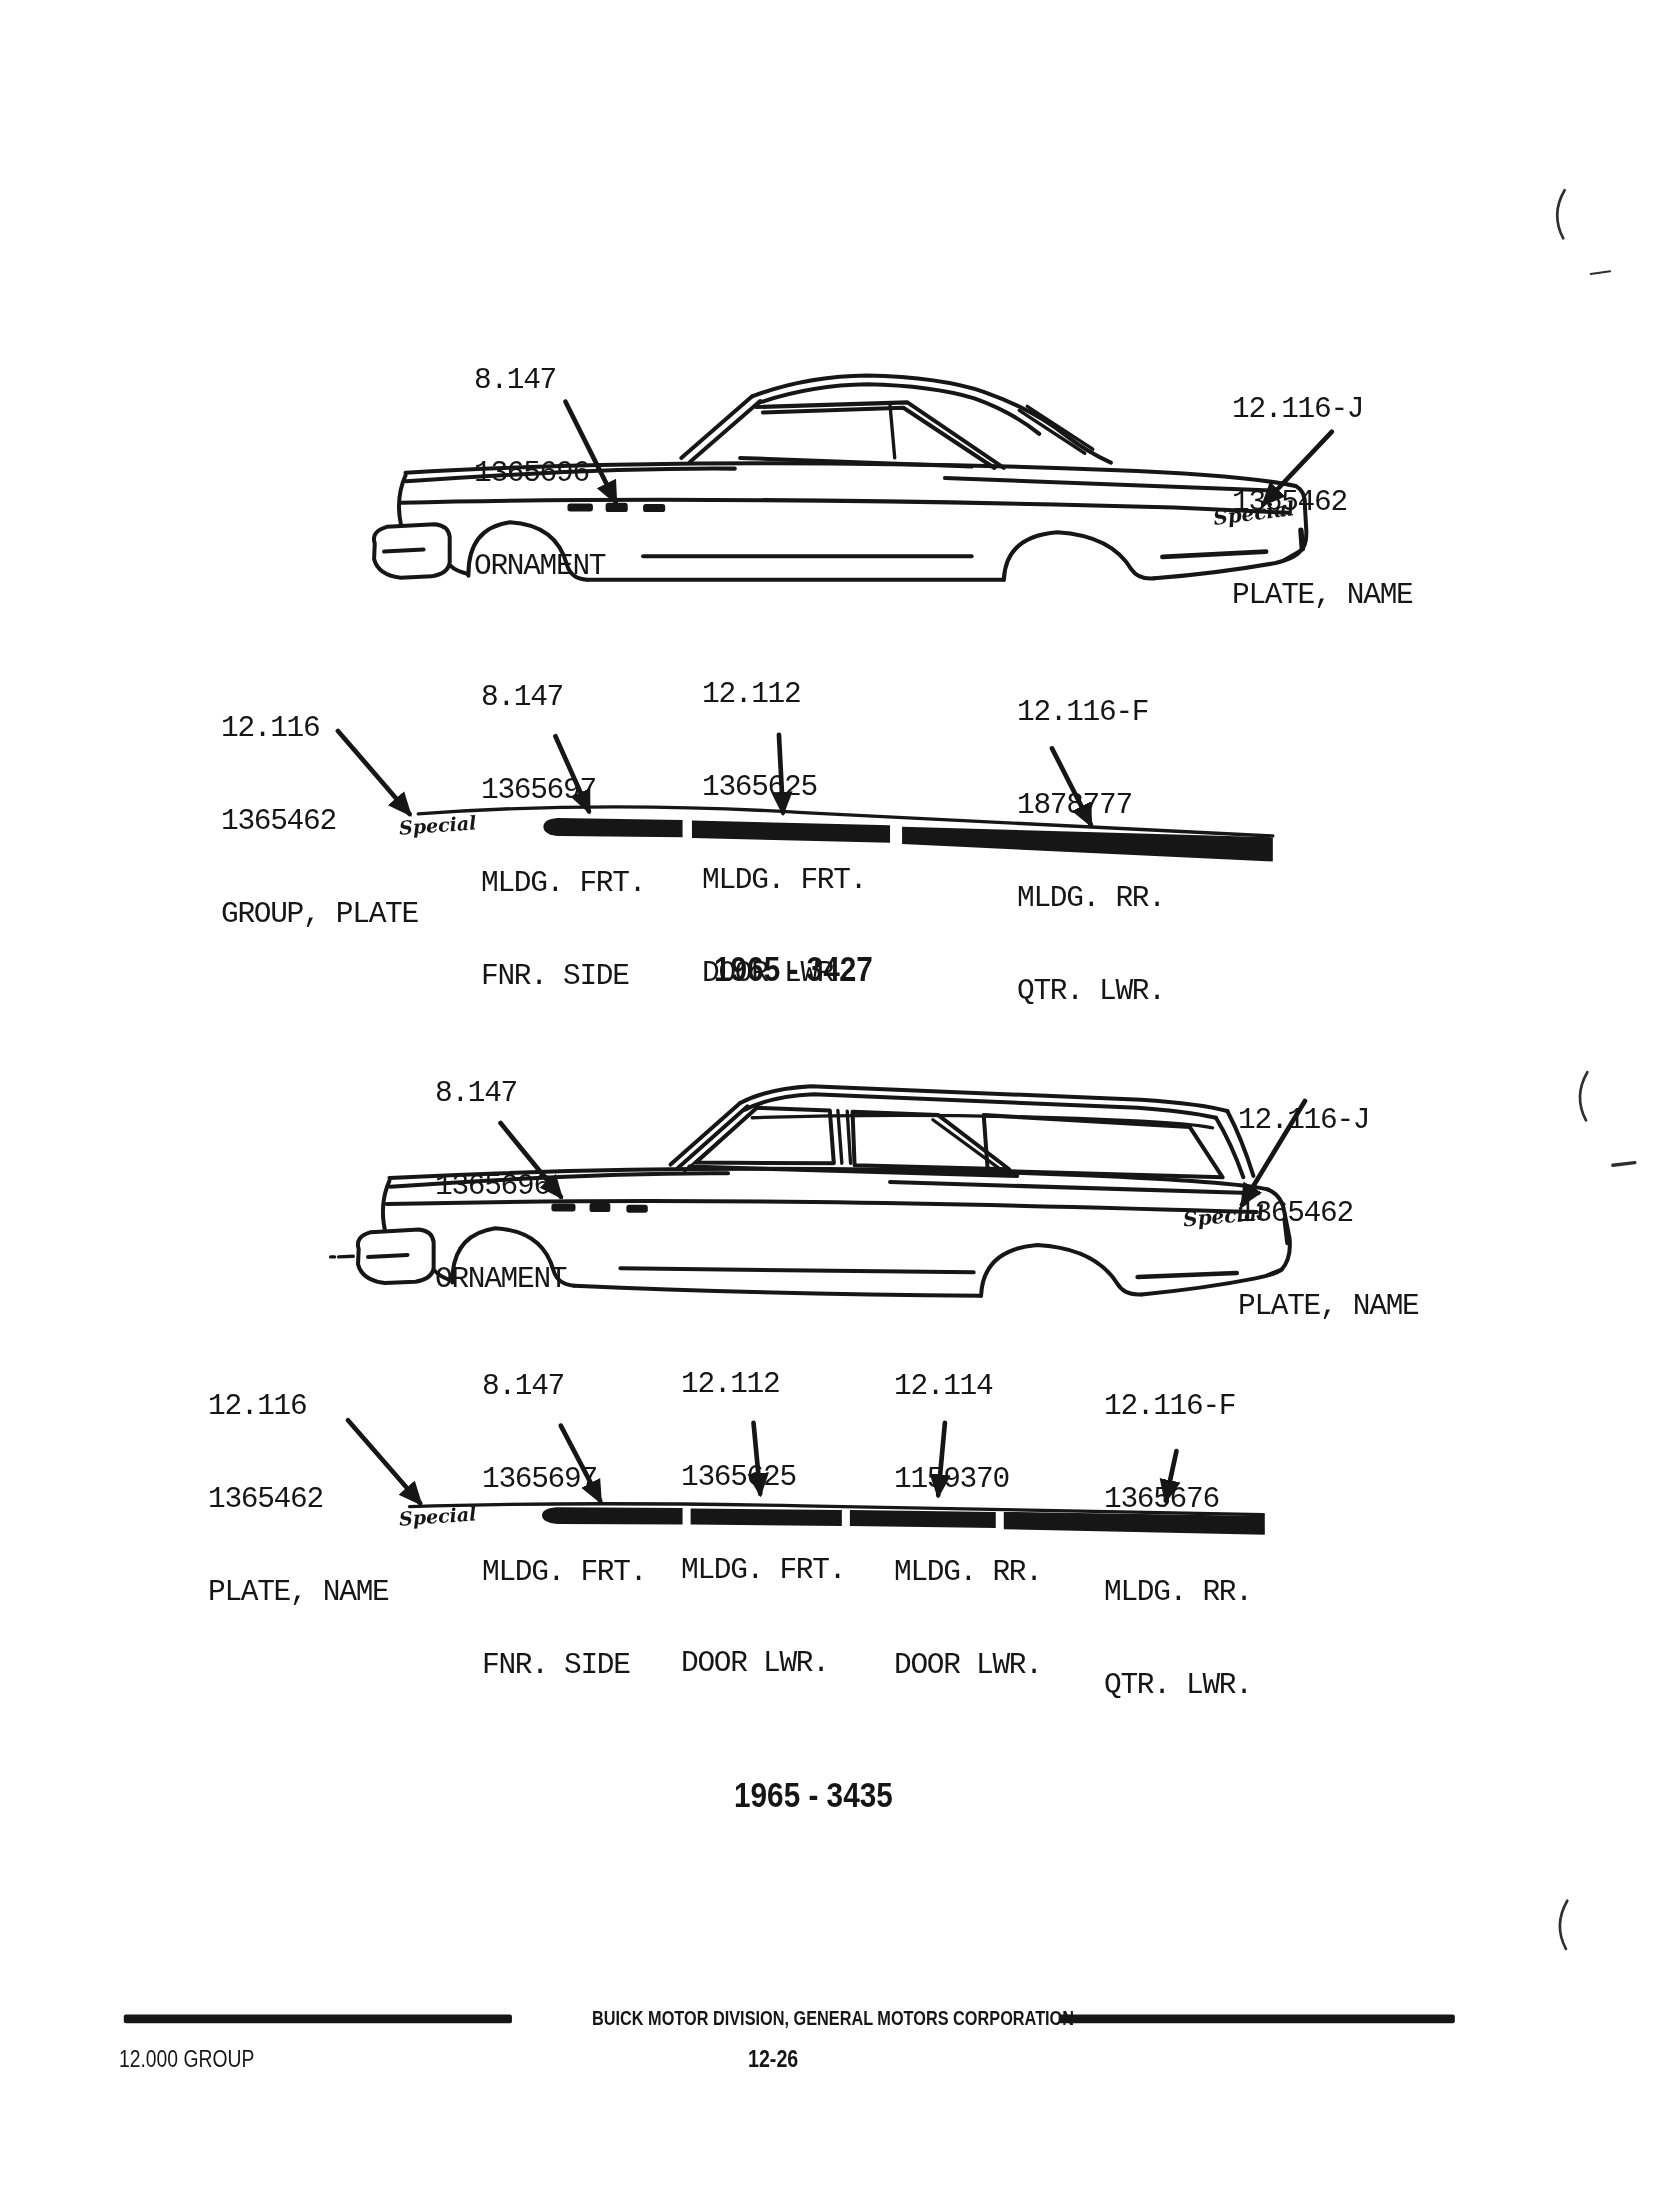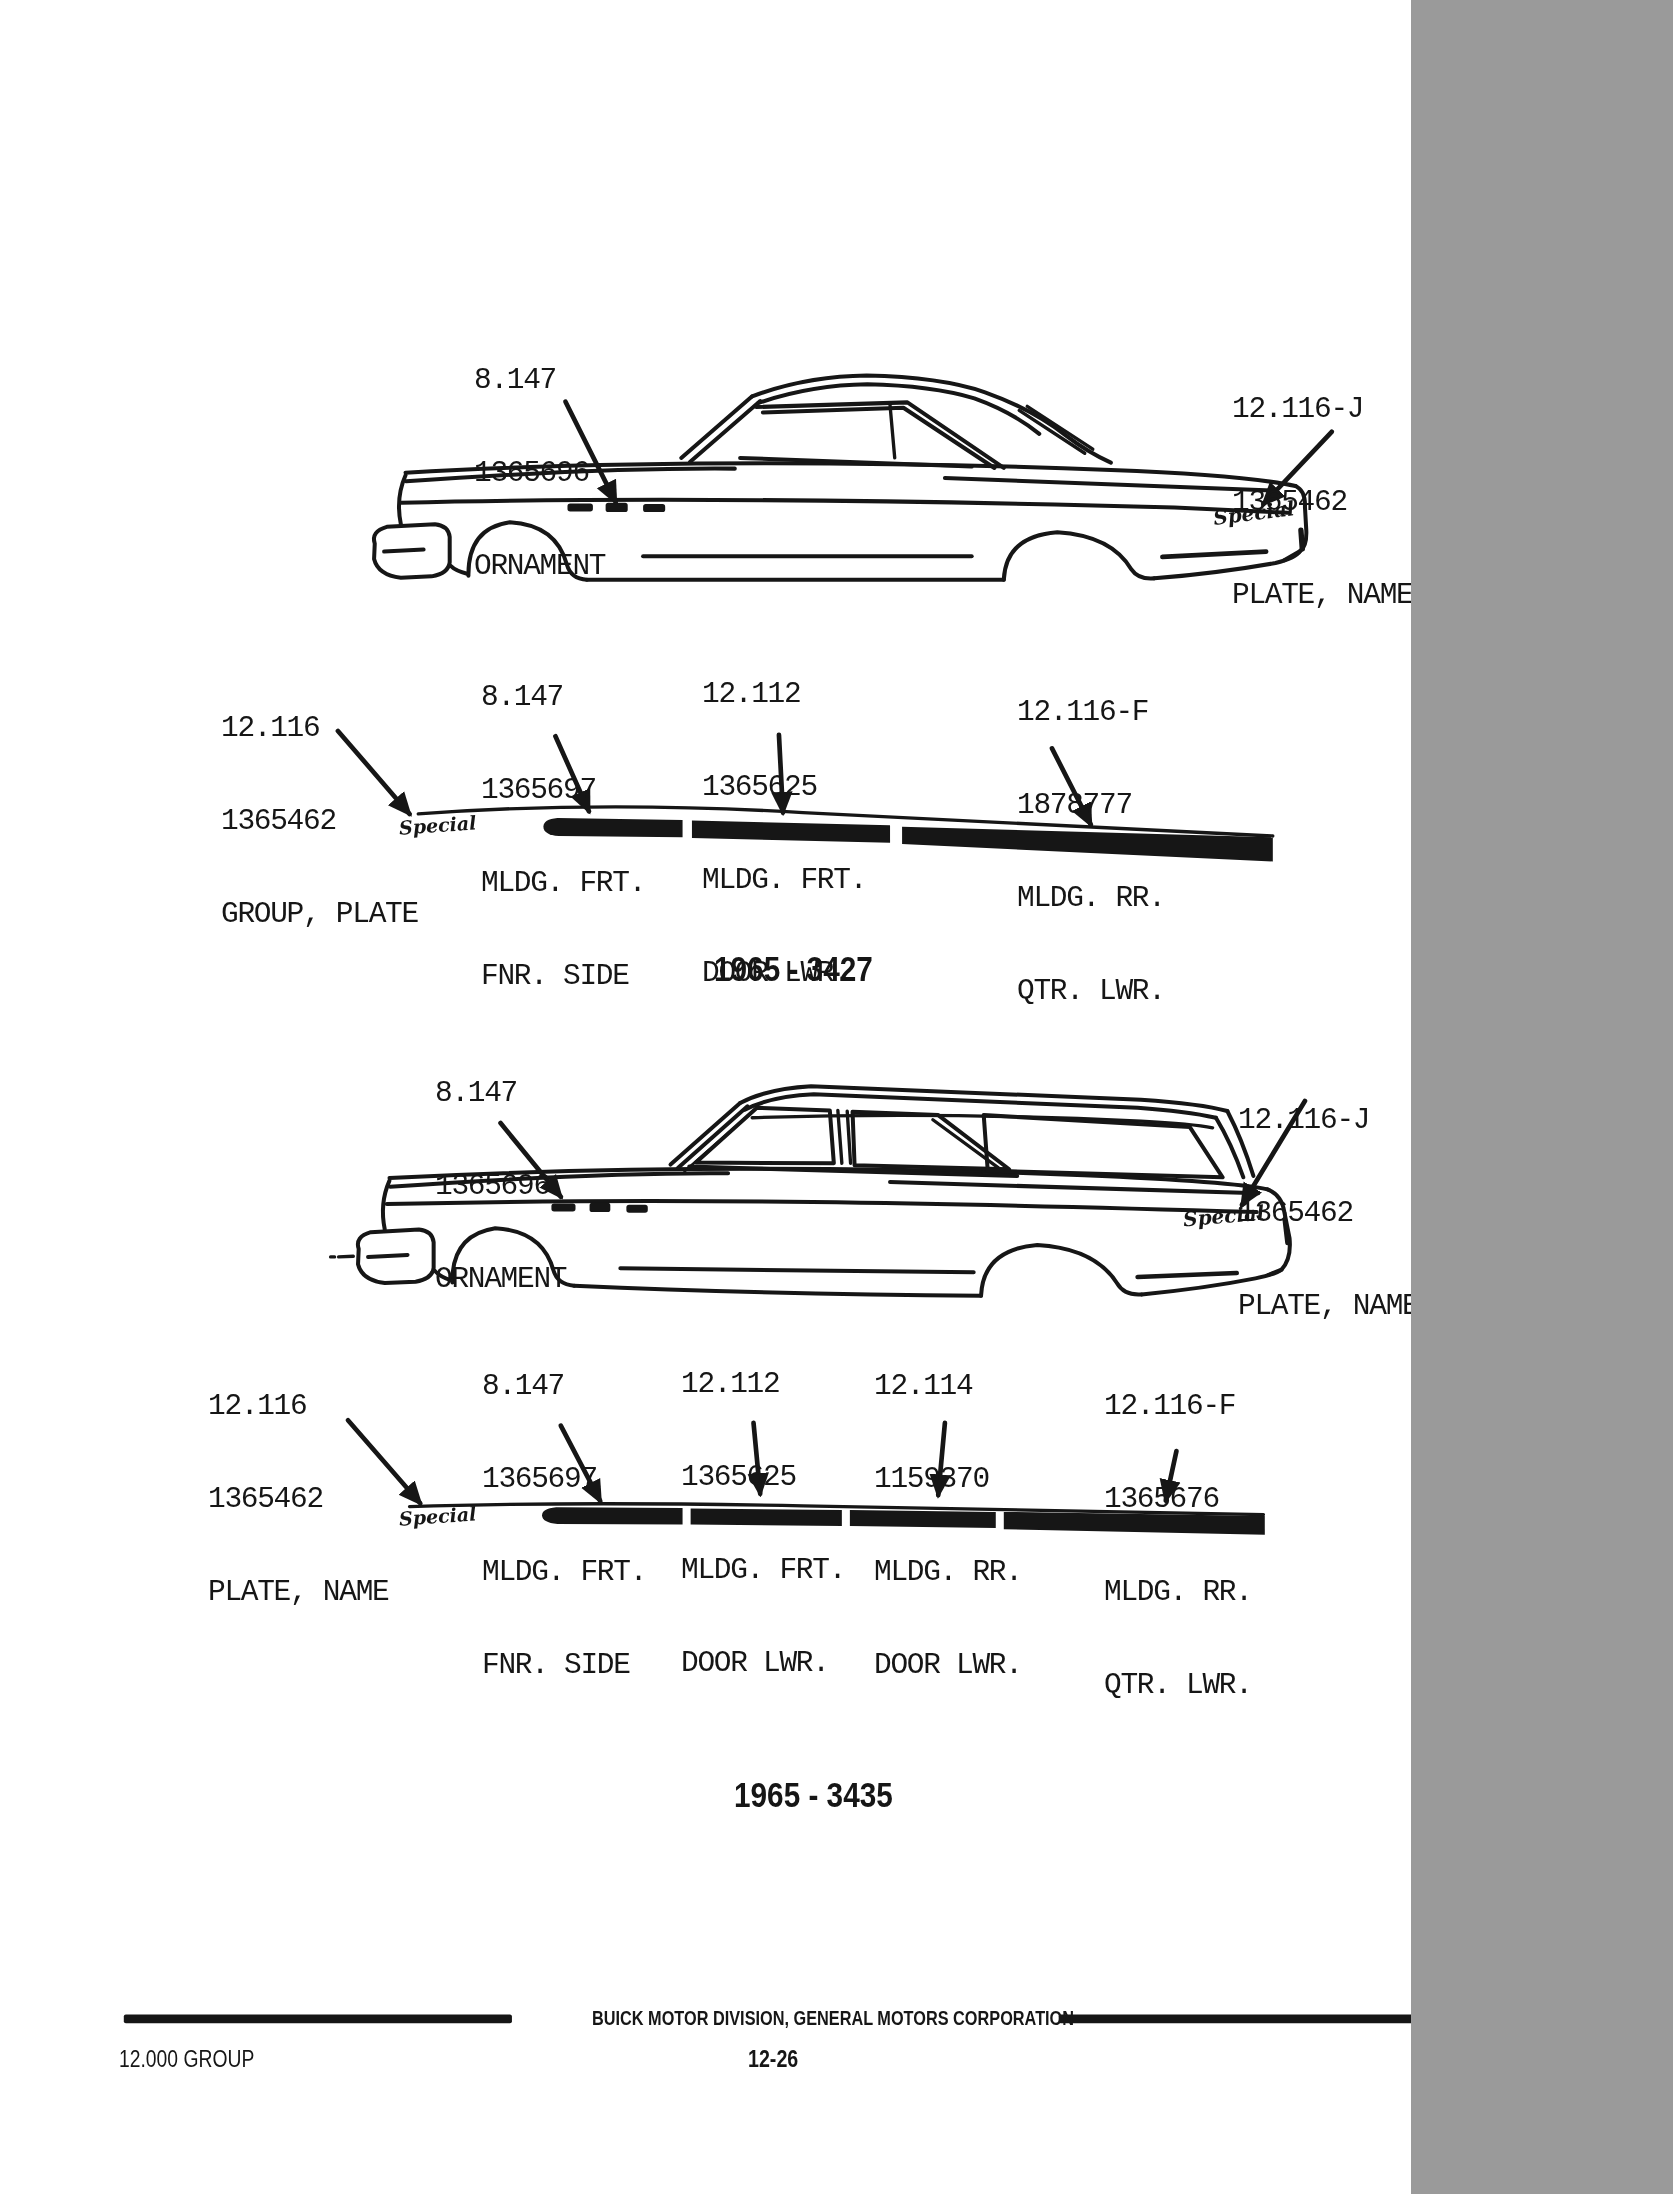--- a/index.html
+++ b/index.html
@@ -1,17 +1,17 @@
 <!DOCTYPE html>
 <html style="font-size:10.7px"><head>
 <meta charset="utf-8">
 <style>
   html,body{margin:0;padding:0;background:#9a9a9a;}
   .page{
-    position:relative;width:1411px;height:2194px;background:#ffffff;
+    position:relative;width:1673px;height:2194px;background:#ffffff;
     overflow:hidden;font-family:"Liberation Mono", monospace;color:#161616;
   }
   .art{position:absolute;left:0;top:0;width:1673px;height:2194px;}
   .label{
     position:absolute;font-family:"Liberation Mono", monospace;
     font-size:29.5px;line-height:31px;letter-spacing:-1.3px;color:#161616;
     white-space:pre;
   }
   .caption{
     position:absolute;font-family:"Liberation Sans", sans-serif;
@@ -261,21 +261,21 @@
     <div>FNR. SIDE</div>
   </div>
 
   <div class="label" style="left:681px;top:1307px">
     <div>12.112</div>
     <div>1365625</div>
     <div>MLDG. FRT.</div>
     <div>DOOR LWR.</div>
   </div>
 
-  <div class="label" style="left:874px;top:1309px">
+  <div class="label" style="left:894px;top:1309px">
     <div>12.114</div>
     <div>1159370</div>
     <div>MLDG. RR.</div>
     <div>DOOR LWR.</div>
   </div>
 
   <div class="label" style="left:1104px;top:1329px">
     <div>12.116-F</div>
     <div>1365676</div>
     <div>MLDG. RR.</div>

